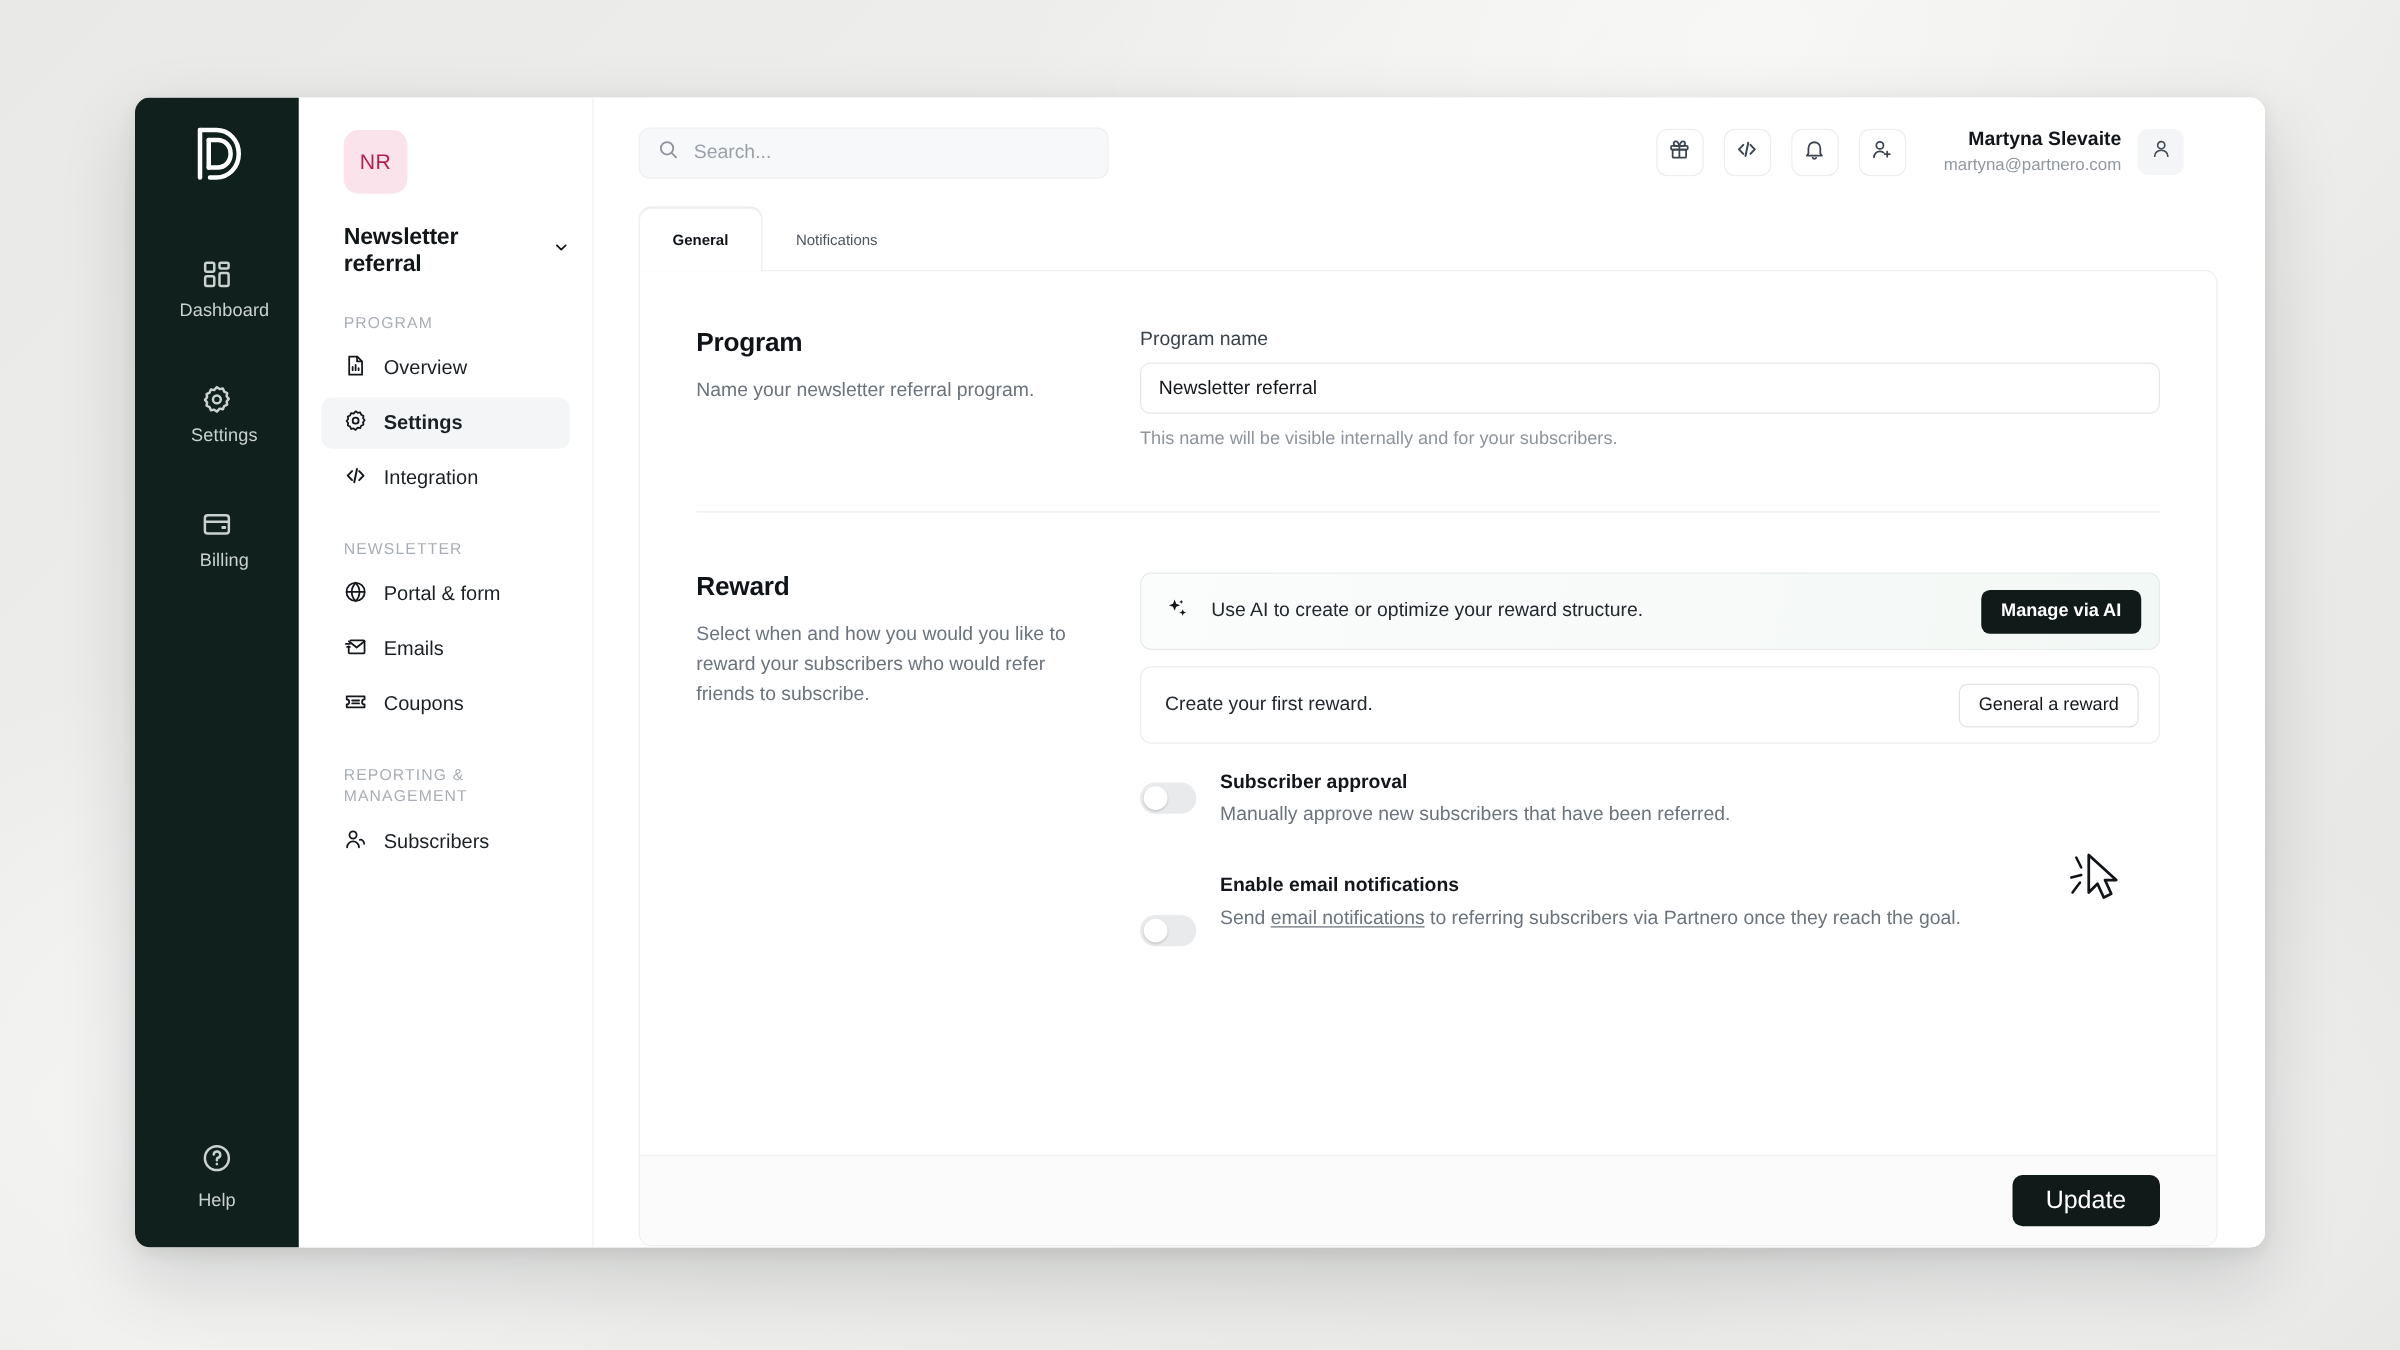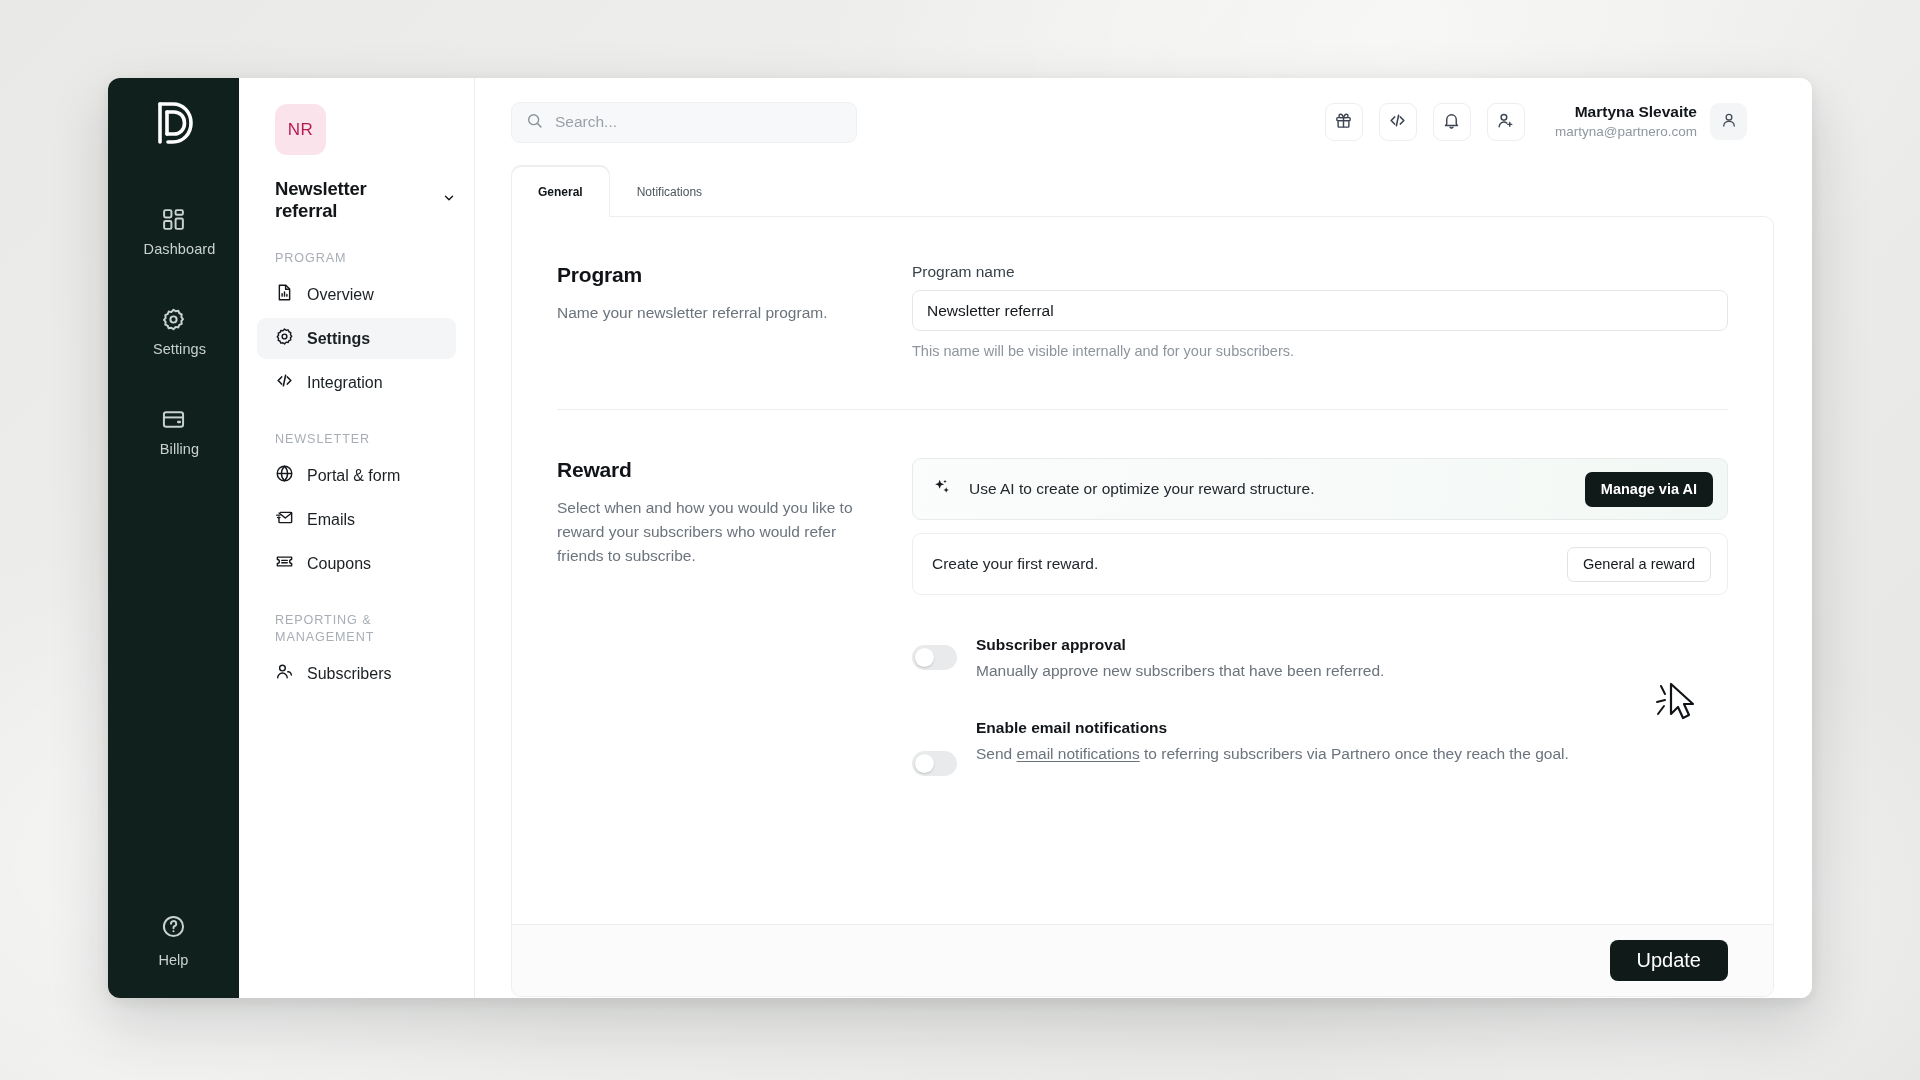--- a/index.html
+++ b/index.html
@@ -136,21 +136,21 @@
     background: #ffffff;
   }
   .topbar {
     height: 88px;
     display: flex; align-items: center;
     padding: 0 38px 0 36px;
     gap: 16px;
     flex: 0 0 88px;
   }
   .search-box {
-    width: 346px; height: 41px;
+    width: 376px; height: 41px;
     background: #f7f8f9;
     border: 1px solid #eef0f2;
     border-radius: 9px;
     display: flex; align-items: center; gap: 12px;
     padding: 0 14px;
     cursor: text;
   }
   .search-box input {
     border: none; outline: none; background: transparent;
     font-size: 15.5px; color: #9aa1a8;
@@ -277,21 +277,21 @@
     background: #fff; color: #14181c;
     border: 1px solid #dfe3e7; border-radius: 7px;
     height: 35px; padding: 0 15px;
     font-size: 14.5px;
     cursor: pointer;
     font-family: "Liberation Sans", sans-serif;
   }
 
   .toggle-row {
     display: flex; align-items: flex-start; gap: 19px;
-    margin-top: 41px;
+    margin-top: 22px;
   }
   .toggle {
     width: 45px; height: 25px;
     border-radius: 13px;
     background: #e8eaec;
     position: relative;
     flex: 0 0 45px;
     cursor: pointer;
     margin-top: 9px;
   }

